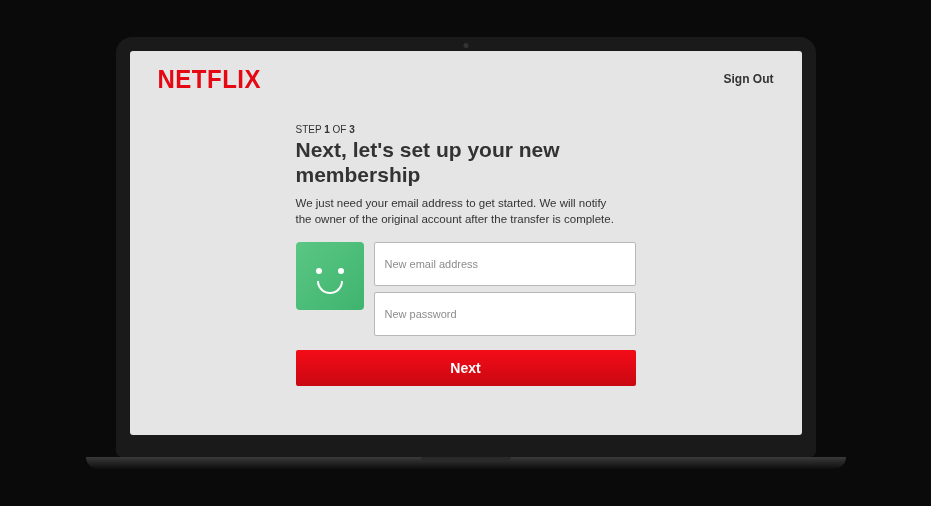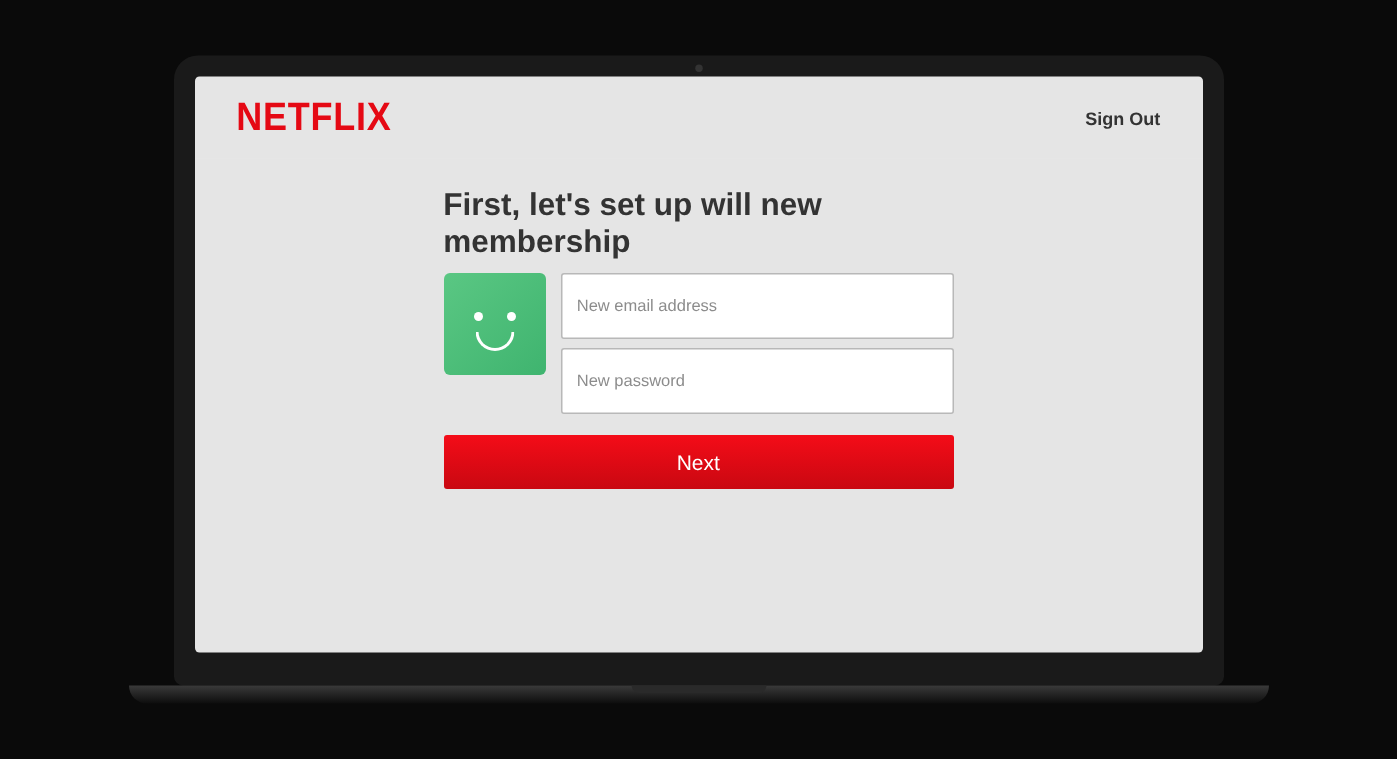--- a/index.html
+++ b/index.html
@@ -168,44 +168,48 @@
     .field::placeholder { color: #8c8c8c; }
 
     .next-btn {
       width: 100%;
       height: 36px;
       background: linear-gradient(#f40c18, #c90811);
       border: none;
       border-radius: 2px;
       color: #fff;
       font-size: 14px;
-      font-weight: 400;
+      font-weight: 700;
       cursor: pointer;
     }
   </style>
 </head>
 <body>
 
 <div class="laptop">
   <div class="screen">
     <div class="camera"></div>
 
     <div class="page">
 
       <div class="hdr">
         <div class="logo">NETFLIX</div>
         <div class="signout">Sign Out</div>
       </div>
 
       <div class="main">
         <div class="content">
 
-
-          <h1 class="title">First, let's set up will new membership</h1>
-
+          <div class="step">
+            <span>STEP </span><span class="n">1</span><span> OF </span><span class="n">3</span>
+          </div>
+
+          <h1 class="title">Next, let's set up your new membership</h1>
+
+          <p class="desc">We just need your email address to get started. We will notify the owner of the original account after the transfer is complete.</p>
 
           <div class="form-row">
             <div class="avatar">
               <div class="eye l"></div>
               <div class="eye r"></div>
               <div class="mouth"></div>
             </div>
             <div class="inputs">
               <input class="field" type="email" placeholder="New email address" style="">
               <input class="field" type="password" placeholder="New password" style="">

